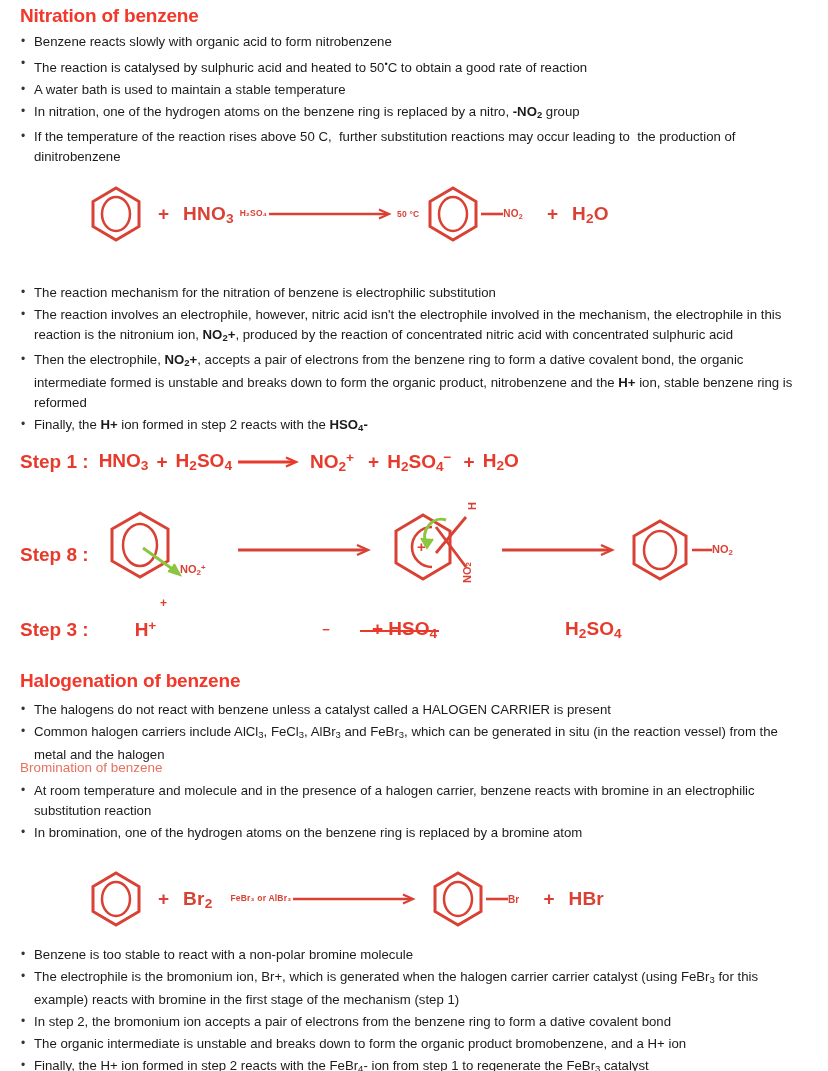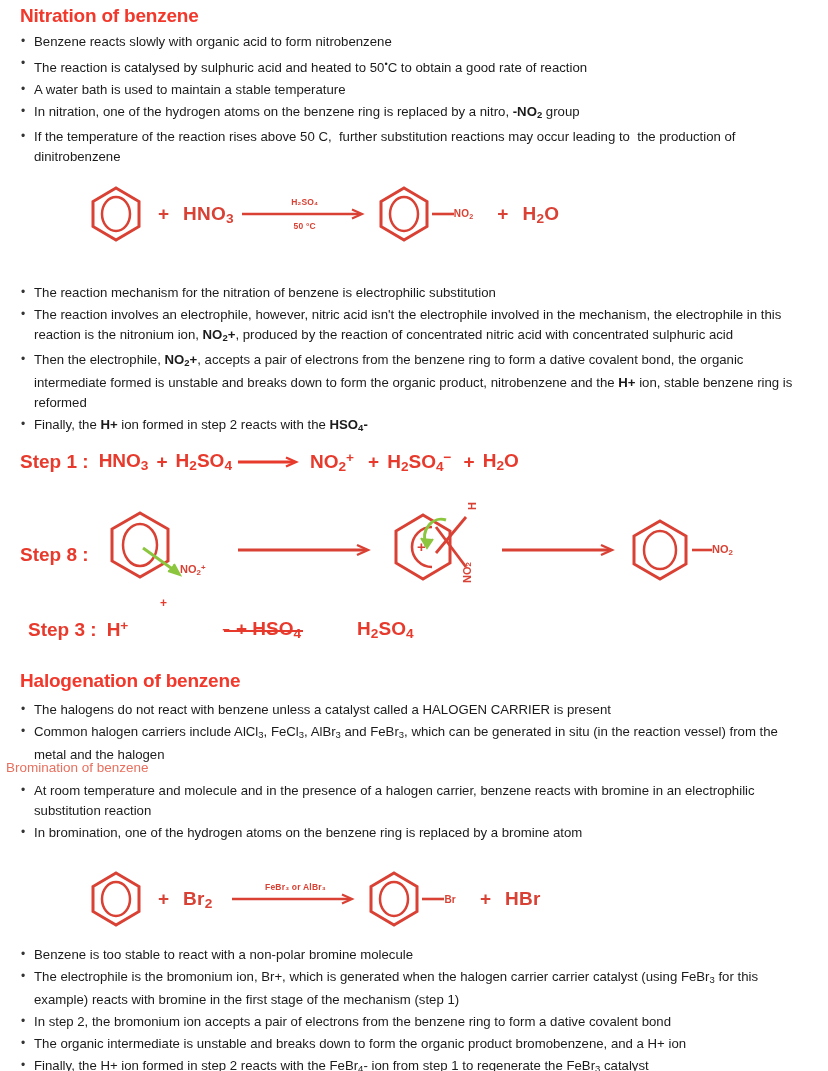--- a/index.html
+++ b/index.html
@@ -13,21 +13,21 @@
   }
   .page { position:relative; width:828px; height:1071px; padding:0; box-sizing:border-box; }
 
   
   h1.section-title {
     font-size:19px; font-weight:bold; color:#F2372B;
     margin:0; padding:0 0 0 20px; letter-spacing:-0.2px;
   }
   .sub-title {
     font-size:13.5px; color:#E8705F; font-weight:normal;
-    padding-left:6px; margin:0;
+    padding-left:20px; margin:0;
   }
 
   
   ul.bullets { list-style:none; margin:0; padding:0; }
   ul.bullets > li {
     position:relative;
     font-size:13.2px;
     line-height:20px;
     color:#1b1b1b;
     padding:0 28px 0 34px;
@@ -56,21 +56,21 @@
     font-size:19px; font-weight:bold; color:#D94134;
     letter-spacing:0.2px; white-space:nowrap;
   }
   .formula.small { font-size:10px; }
 
   
   .ring { position:relative; display:inline-block; }
   .ring svg { display:block; }
 
   
-  .arrow-block { display:flex; flex-direction:column; align-items:center; margin:0 6px; }
+  .arrow-block { display:flex; flex-direction:row; margin:0 6px; }
   .arrow-lbl { font-size:8.5px; font-weight:bold; color:#D94134; white-space:nowrap; letter-spacing:0.2px; }
   .arrow-lbl.top { margin-bottom:1px; }
   .arrow-lbl.bottom { margin-top:1px; }
 
   
   .step-line {
     display:flex; align-items:center;
     color:#E83A2C; font-weight:bold; font-size:19px;
     padding-left:20px; white-space:nowrap;
   }
@@ -214,21 +214,21 @@
         <polygon points="32,4 58,19 58,47 32,62 6,47 6,19" fill="none" stroke="#D94134" stroke-width="3"></polygon>
         <ellipse cx="32" cy="33" rx="16" ry="19" fill="none" stroke="#D94134" stroke-width="2.5"></ellipse>
       </svg>
       <svg width="20" height="10" viewBox="0 0 20 10">
         <line x1="0" y1="5" x2="20" y2="5" stroke="#D94134" stroke-width="2.6"></line>
       </svg>
       <span style="font-size:11px; font-weight:bold; color:#D94134;">NO<sub>2</sub></span>
     </div>
   </div>
 
-  <div class="step-line" style="position:absolute; top:618px; left:8px;">
+  <div class="step-line" style="position:absolute; top:618px; left:0;gap:36px;">
     <span class="step-label">Step 3 :</span>
     <span class="eq-tok" style="position:relative;">H<sup>+</sup></span>
     <span style="display:inline-block; width:86px;"></span>
     <span class="eq-tok" style="font-size:13px; vertical-align:super;">−</span>
     <span class="eq-tok strike" style="margin-left:2px;">+ HSO<sub>4</sub></span>
     <span style="display:inline-block; width:48px;"></span>
     <span class="eq-tok">H<sub>2</sub>SO<sub>4</sub></span>
   </div>
   <span class="float-plus" style="left:160px; top:596px;">+</span>
 

